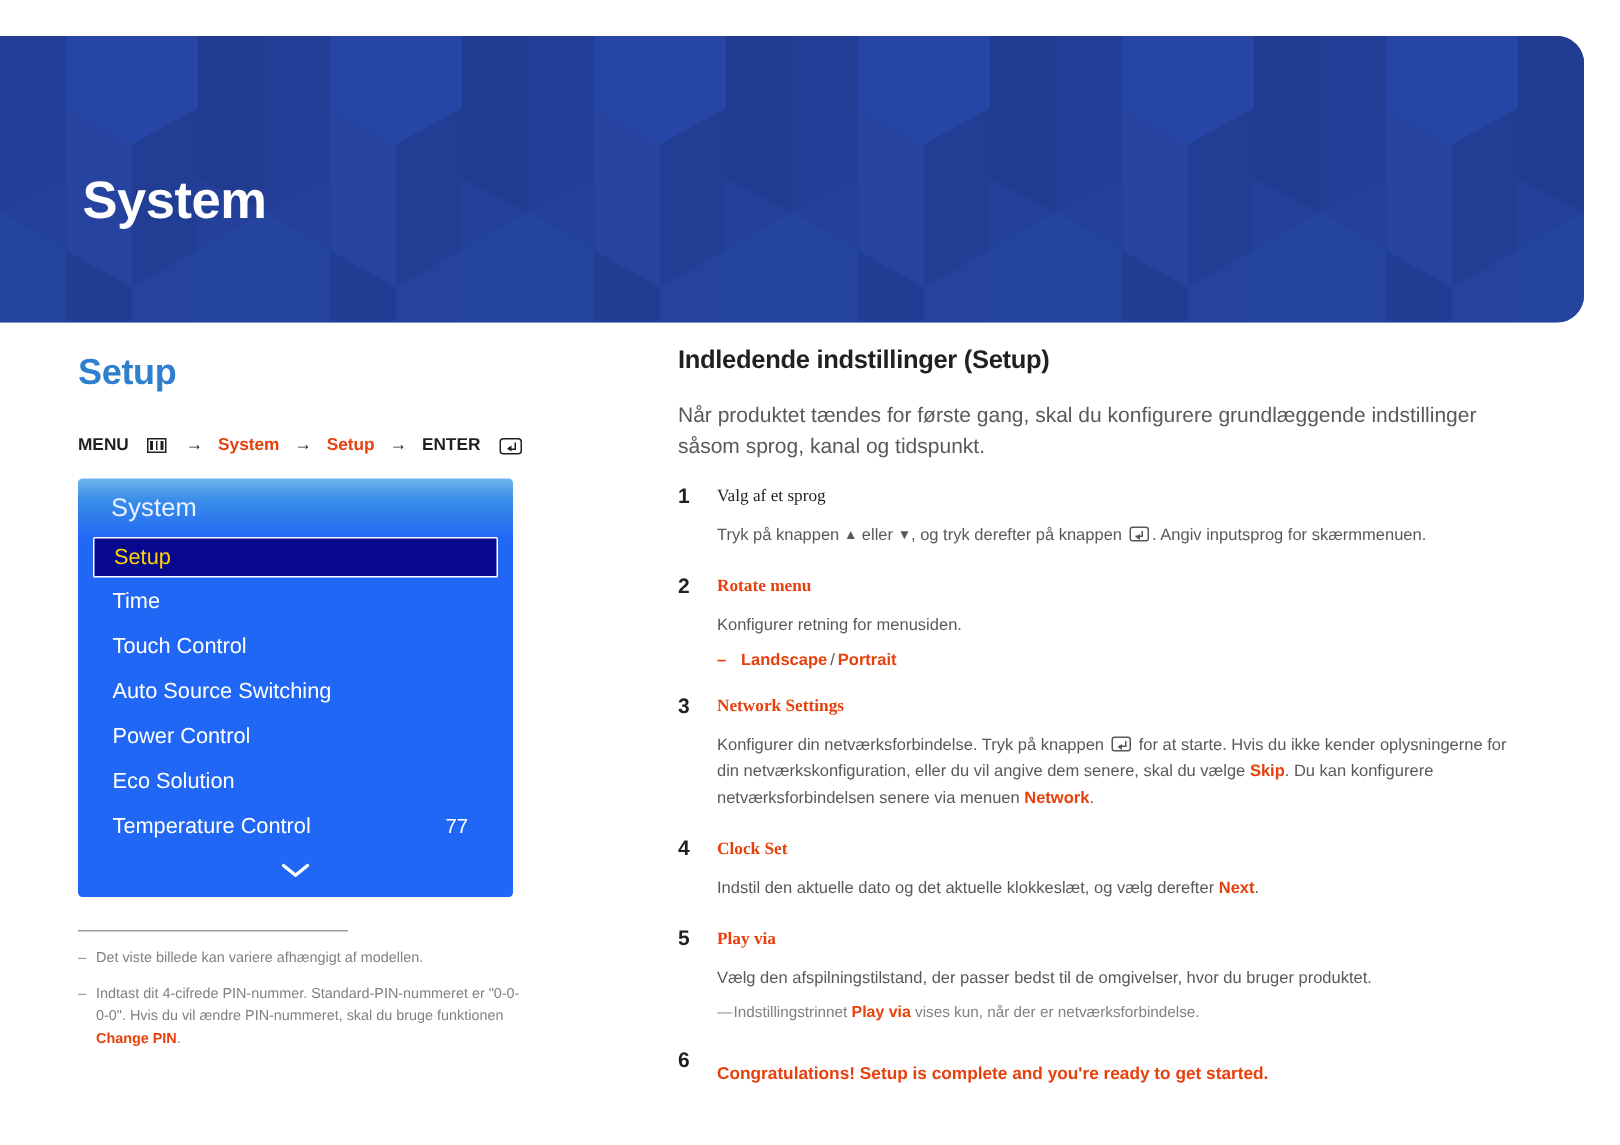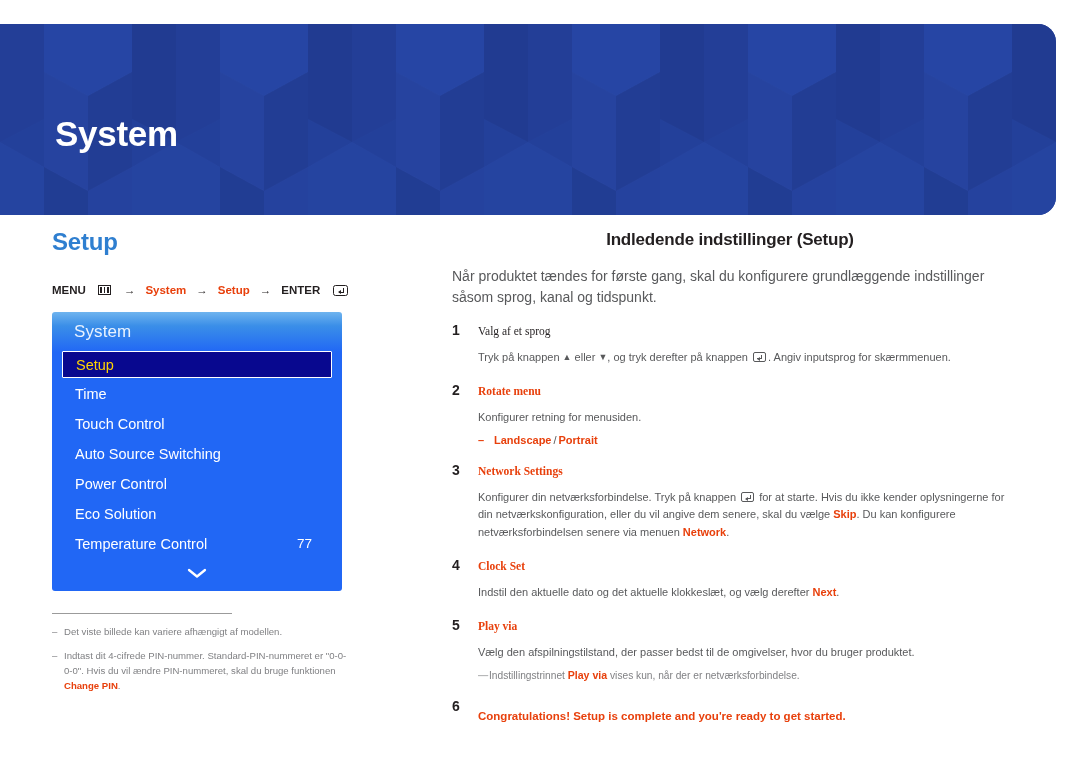--- a/index.html
+++ b/index.html
@@ -26,21 +26,21 @@
     position: absolute;
     left: 55px; top: 92px;
     color: #ffffff;
     font-size: 35px;
     font-weight: bold;
     letter-spacing: -0.3px;
     line-height: 1;
   }
 
   
-  .left-col { position: absolute; left: 52px; top: 228px; width: 345px; }
+  .left-col { position: absolute; left: 52px; top: 235px; width: 345px; }
   .sec-title {
     color: #2f7fd0;
     font-size: 24px;
     font-weight: bold;
     margin: 0 0 28px 0;
     letter-spacing: -0.2px;
   }
   .breadcrumb {
     font-size: 11.5px;
     font-weight: bold;
@@ -148,21 +148,20 @@
   .fn .red { color:#e8400c; font-weight: bold; }
 
   
   .right-col { position: absolute; left: 452px; top: 230px; width: 556px; }
   .r-title {
     font-size: 17px;
     font-weight: bold;
     color: #231f20;
     margin: 0 0 16px 0;
     letter-spacing: -0.2px;
-    text-align: center;
   }
   .r-intro {
     font-size: 14px;
     color: #58595b;
     line-height: 1.5;
     margin-bottom: 14px;
   }
   .step { display: flex; margin-bottom: 2px; }
   .step-num {
     width: 26px; flex: none;

